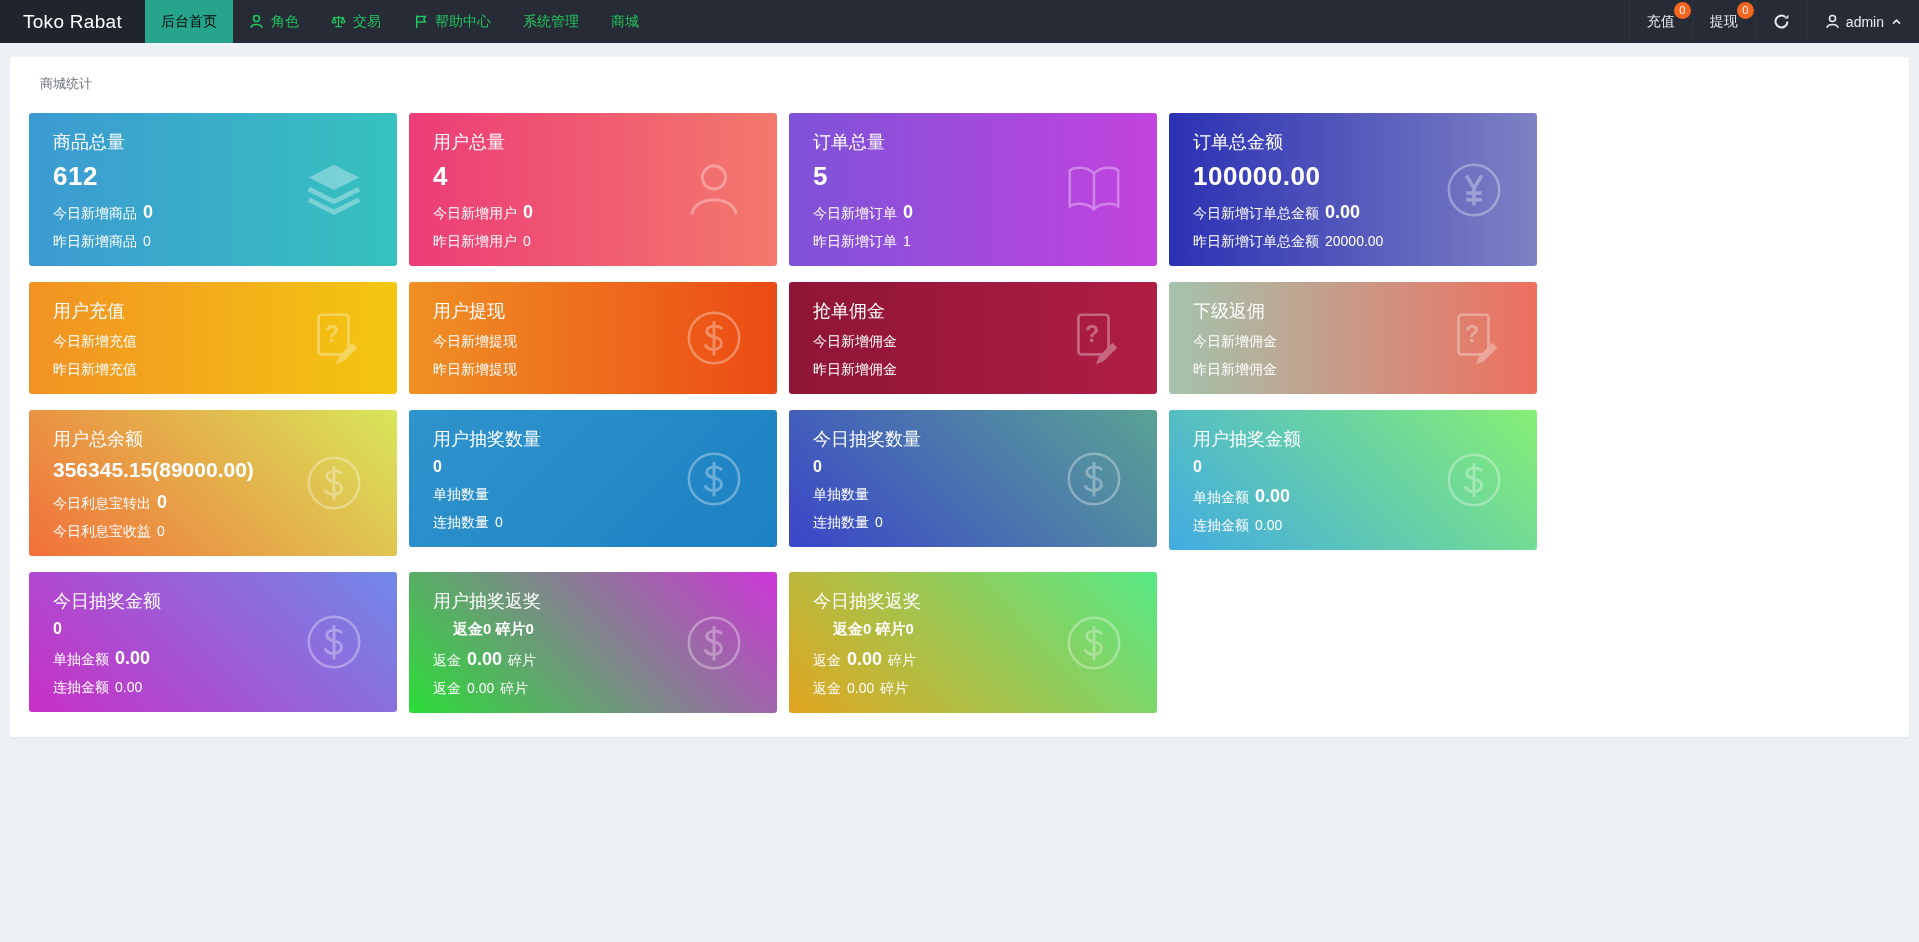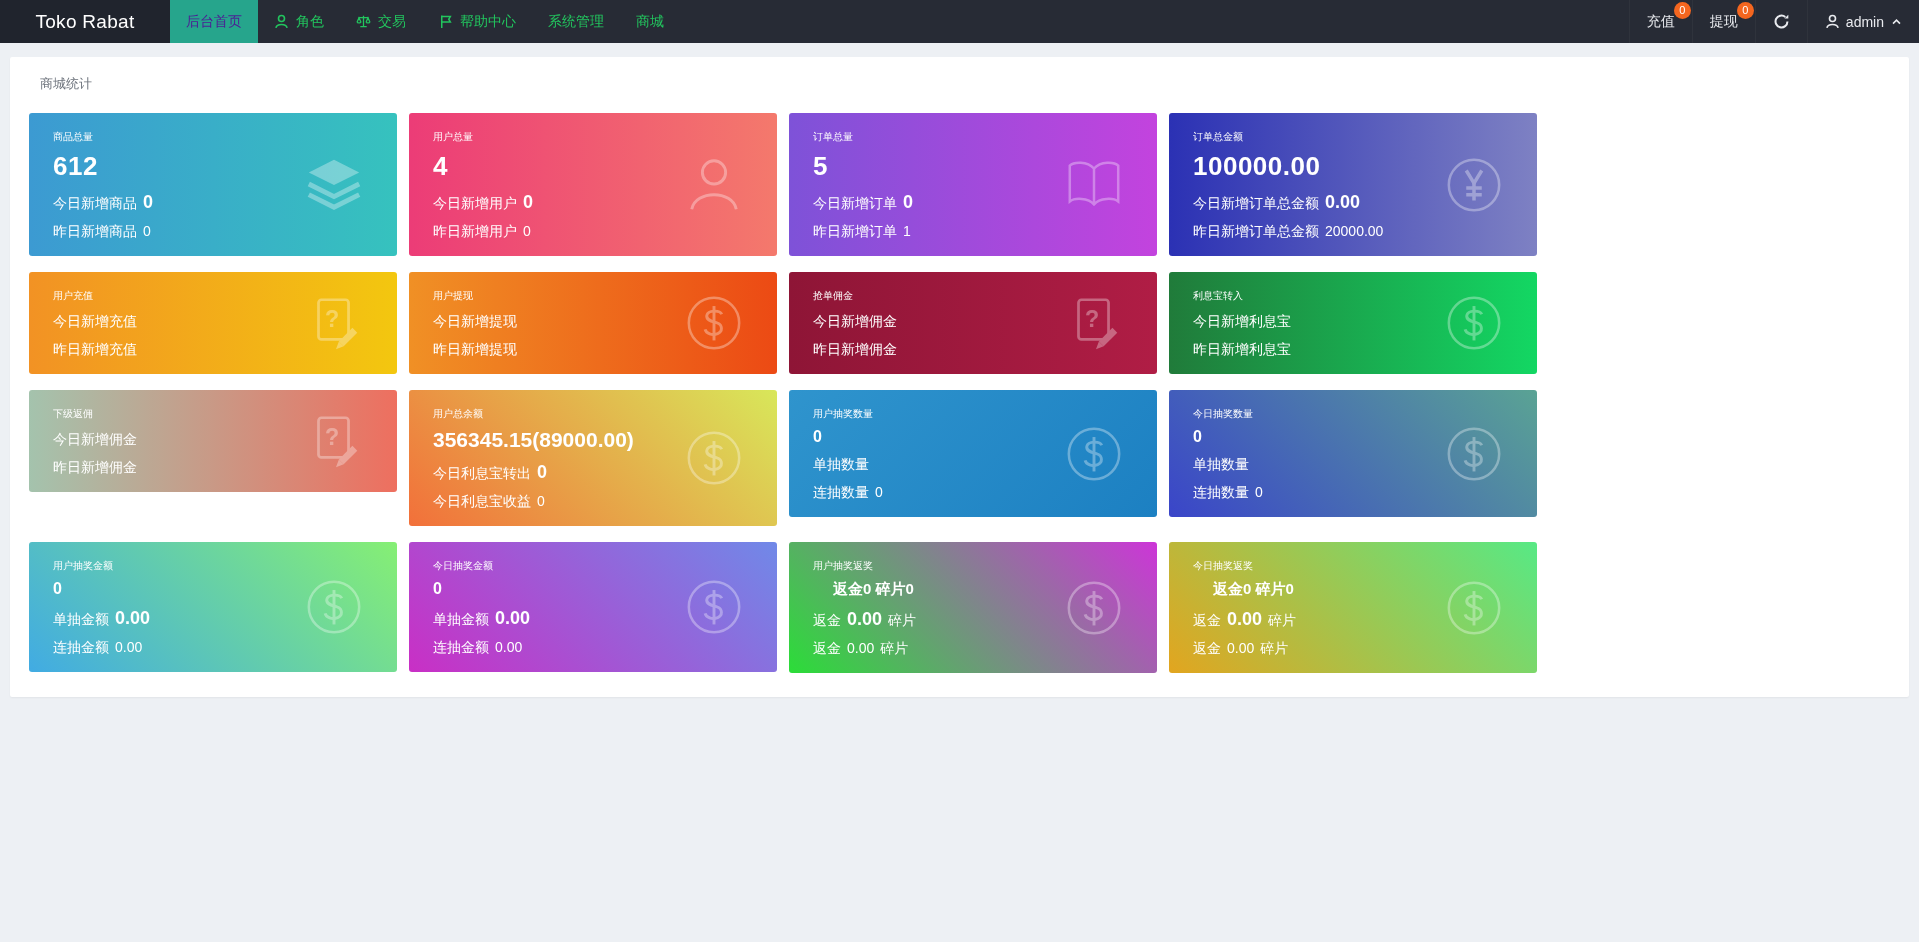--- a/index.html
+++ b/index.html
@@ -5,44 +5,44 @@
   :root{ --accent:#26a58c; --badge:#f4661f; }
   *{box-sizing:border-box;}
   html,body{margin:0;padding:0;}
   body{
     width:1919px;height:942px;background:#edf0f4;
     font-family:"Liberation Sans","DejaVu Sans",sans-serif;
     -webkit-font-smoothing:antialiased;
   }
   
   .navbar{height:43px;background:#272b35;display:flex;align-items:stretch;color:#fff;}
-  .logo{width:170px;background:#20242d;display:flex;align-items:center;justify-content:center;
+  .logo{width:145px;background:#20242d;display:flex;align-items:center;justify-content:center;
         font-size:19px;font-weight:500;letter-spacing:.3px;cursor:pointer;}
   .menu{display:flex;align-items:stretch;}
   .menu-item{display:flex;align-items:center;gap:7px;padding:0 16px;font-size:14px;color:#22c55e;cursor:pointer;}
   .menu-item svg{width:15px;height:15px;display:block;}
-  .menu-item.active{background:var(--accent);color:#4c1d95;}
+  .menu-item.active{background:var(--accent);color:#000000;}
   .nav-right{margin-left:auto;display:flex;align-items:stretch;}
   .nav-link{display:flex;align-items:center;padding:0 17px;font-size:14px;color:#e9ebef;
             position:relative;cursor:pointer;border-left:1px solid rgba(255,255,255,.04);}
   .badge{position:absolute;top:2px;right:1px;min-width:17px;height:17px;padding:0 4px;border-radius:9px;
          background:var(--badge);color:#fff;font-size:11px;line-height:17px;text-align:center;}
   .nav-link svg{display:block;}
   .icon-sm{width:15px;height:15px;}
   .icon-refresh{width:17px;height:17px;}
   .icon-chev{width:11px;height:11px;margin-left:7px;}
   .user .icon-sm{margin-right:6px;}
   
   .panel{margin:14px 10px 0;background:#fff;border-radius:2px;box-shadow:0 1px 2px rgba(0,0,0,.05);
          padding:16px 0 24px 19px;min-height:586px;}
   .section-title{font-size:13px;color:#6d737c;margin:2px 0 20px 11px;}
   .grid{display:grid;grid-template-columns:repeat(4,368px);column-gap:12px;row-gap:16px;align-items:start;}
   
   .card{position:relative;border-radius:3px;color:#fff;padding:17px 24px 15px;overflow:hidden;min-height:86px;}
-  .card-title{font-size:10px;}
+  .card-title{font-size:18px;}
   .card-big{font-weight:700;margin-top:7px;}
   .card-big.xl{font-size:26px;letter-spacing:.5px;}
   .card-big.lg{font-size:21px;}
   .card-big.md{font-size:16px;}
   .card-big.sm{font-size:15px;margin-left:20px;}
   .card-line{font-size:14px;margin-top:10px;display:flex;align-items:baseline;gap:6px;}
   .card-line.emph .val{font-size:18px;font-weight:700;}
   .card-line.plain .val{font-size:14px;font-weight:400;}
   .card-icon{position:absolute;right:32px;top:50%;transform:translateY(-50%);
              width:62px;height:62px;opacity:.33;color:#fff;}
@@ -225,34 +225,20 @@
         <div class="card-line plain">
           <span>昨日新增佣金</span>
         </div>
         <svg viewBox="0 0 64 64" fill="none" stroke="currentColor" class="card-icon">
     <rect x="16" y="8" width="31" height="41" rx="3" stroke-width="2.8"></rect>
     <text x="30" y="36" font-size="24" font-weight="bold" fill="currentColor" stroke="none" text-anchor="middle">?</text>
     <path d="M37 51 L51 37 L56 42 L42 56 Z" fill="currentColor" stroke="none"></path>
     <path d="M37 51 L34 59 L42 56 Z" fill="currentColor" stroke="none"></path>
   </svg>
       </div>
-      <div class="card" style="background: linear-gradient(to right, rgb(32, 123, 58), rgb(19, 215, 99));">
-        <div class="card-title">利息宝转入</div>
-        <div class="card-line plain">
-          <span>今日新增利息宝</span>
-        </div>
-        <div class="card-line plain">
-          <span>昨日新增利息宝</span>
-        </div>
-        <svg viewBox="0 0 64 64" fill="none" stroke="currentColor" class="card-icon">
-    <circle cx="32" cy="32" r="26" stroke-width="2.6"></circle>
-    <path d="M40 23 C38 18.5 26 18.5 24.6 24 C23.4 30 32 30.5 35.5 32 C41 34 41 41 35.8 43 C30 45 24 43 22.8 38.5" stroke-width="3"></path>
-    <path d="M32 14.5 L32 50" stroke-width="3"></path>
-  </svg>
-      </div>
       <div class="card" style="background: linear-gradient(to right, rgb(164, 195, 173), rgb(238, 111, 95));">
         <div class="card-title">下级返佣</div>
         <div class="card-line plain">
           <span>今日新增佣金</span>
         </div>
         <div class="card-line plain">
           <span>昨日新增佣金</span>
         </div>
         <svg viewBox="0 0 64 64" fill="none" stroke="currentColor" class="card-icon">
     <rect x="16" y="8" width="31" height="41" rx="3" stroke-width="2.8"></rect>

